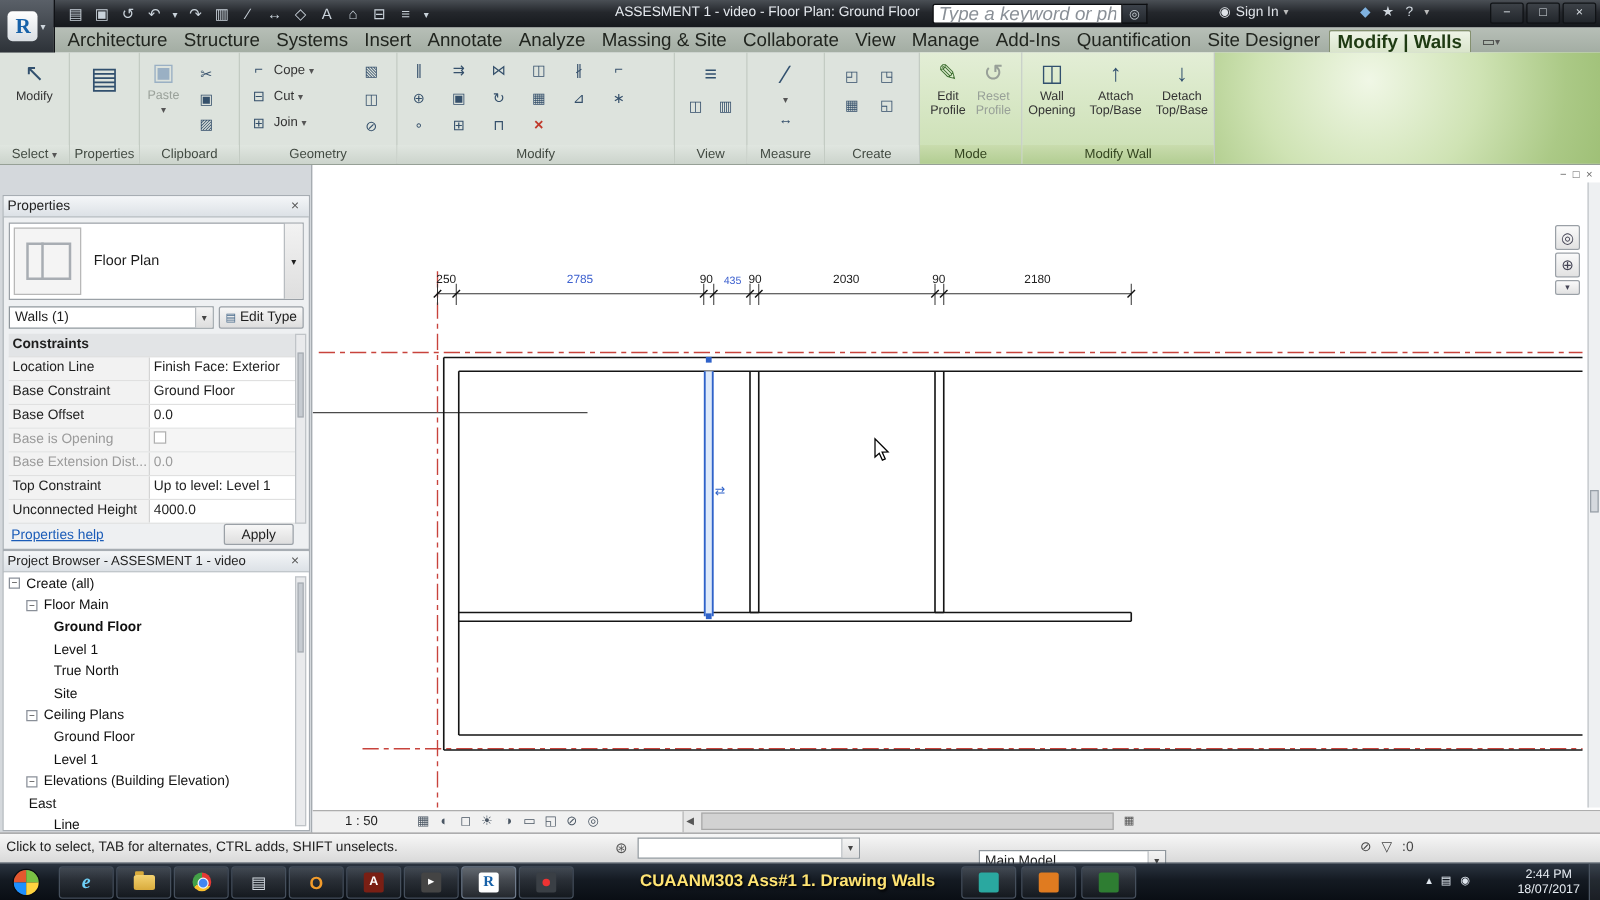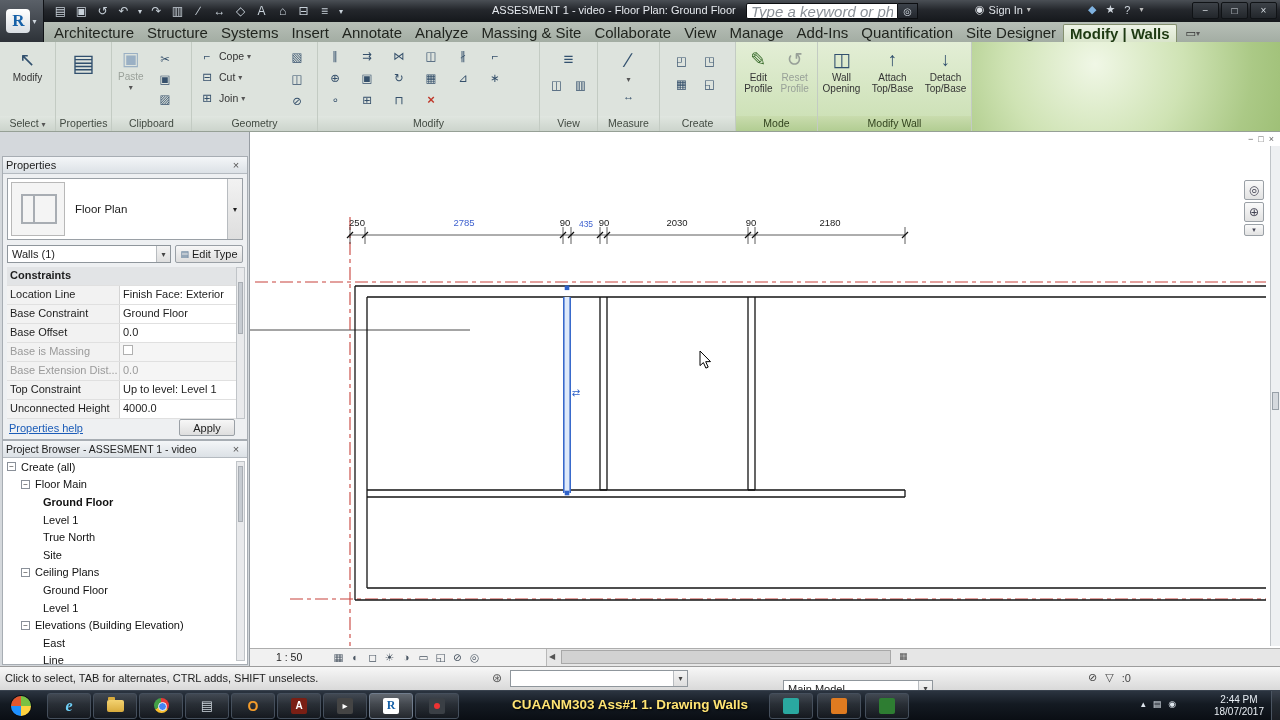--- a/index.html
+++ b/index.html
@@ -351,21 +351,21 @@
           </div>
         <div class="prow">
             <div class="plbl">Base Constraint</div>
             <div class="pval">Ground Floor</div>
           </div>
         <div class="prow">
             <div class="plbl">Base Offset</div>
             <div class="pval">0.0</div>
           </div>
         <div class="prow">
-            <div class="plbl dimtxt">Base is Massing</div>
+            <div class="plbl dimtxt">Base is Opening</div>
             <div class="pval" style="background:#f5f5f5"><span style="display:inline-block;width:10px;height:10px;border:1px solid #b0b0b0;background:#fff"></span></div>
           </div>
         <div class="prow">
             <div class="plbl dimtxt">Base Extension Dist...</div>
             <div class="pval dimtxt" style="background:#f5f5f5">0.0</div>
           </div>
         <div class="prow">
             <div class="plbl">Top Constraint</div>
             <div class="pval">Up to level: Level 1</div>
           </div>
@@ -415,21 +415,21 @@
         <div class="trow" style="padding-left:40px">
             <span>Ground Floor</span>
           </div>
         <div class="trow" style="padding-left:40px">
             <span>Level 1</span>
           </div>
         <div class="trow" style="padding-left:18px">
             <span class="exp">−</span>
             <span>Elevations (Building Elevation)</span>
           </div>
-        <div class="trow" style="padding-left:40px">
+        <div class="trow" style="padding-left:20px">
             <span>East</span>
           </div>
         <div class="trow" style="padding-left:40px">
             <span>Line</span>
           </div>
       </div>
       <div class="sbar" style="right:2px;top:20px;bottom:3px">
         <div class="sthumb" style="top:4px;height:56px"></div>
       </div>
     </div>

